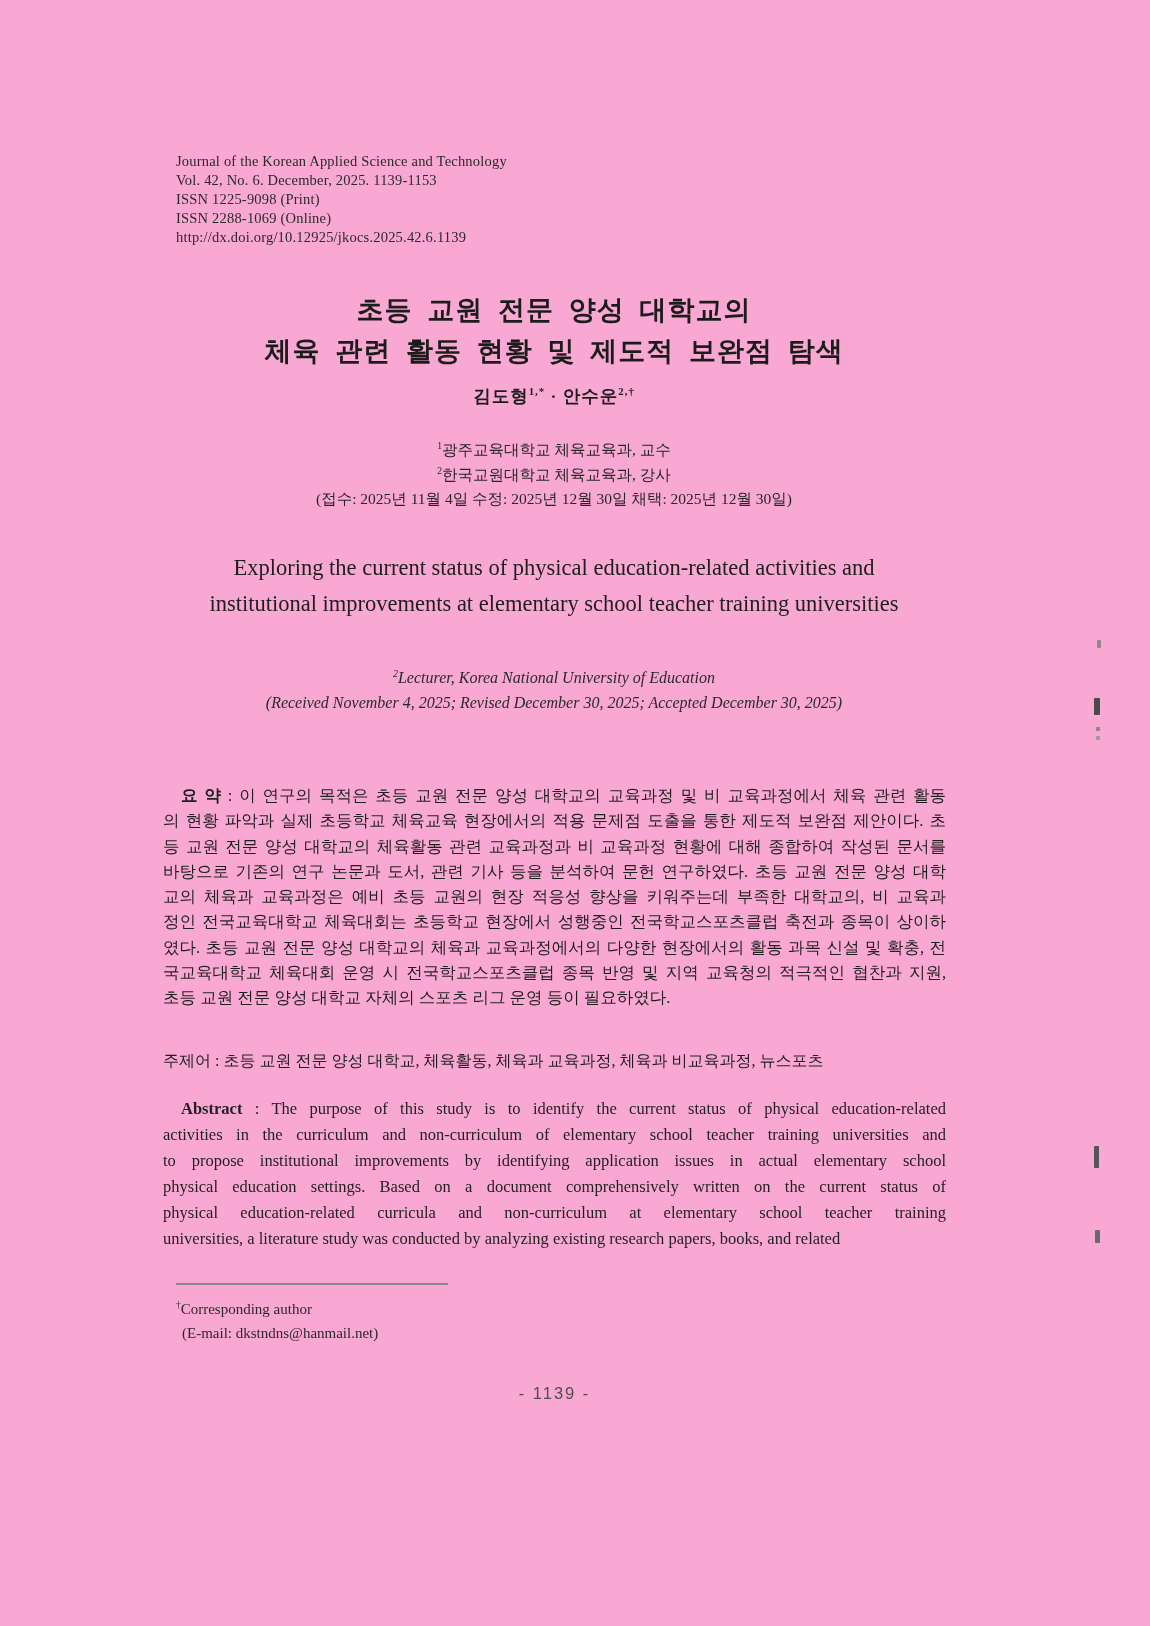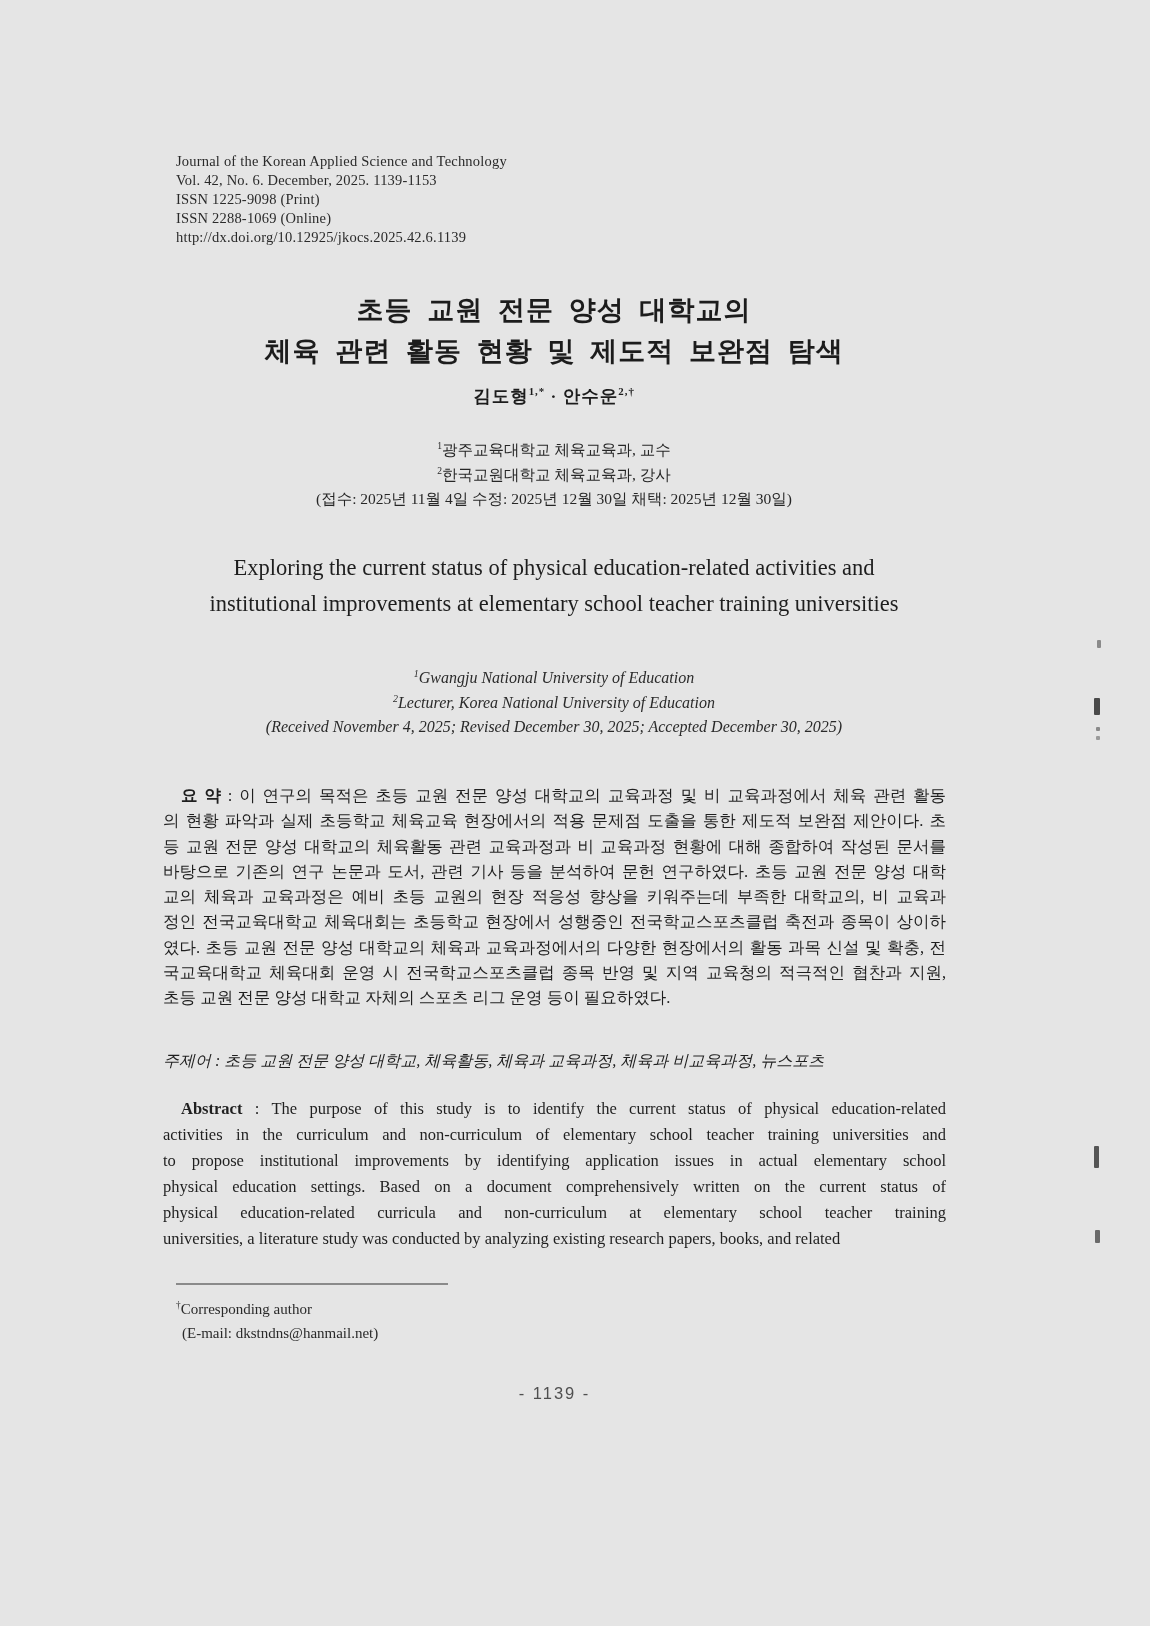--- a/index.html
+++ b/index.html
@@ -1,20 +1,20 @@
 <!DOCTYPE html>
 <html><head>
 <meta charset="utf-8">
 <style>
   html, body { margin:0; padding:0; background:#ffffff; }
   .page {
     position:relative;
     width:1150px;
     height:1626px;
-    background:#e5e5e5;
+    background:#f9a8d4;
     font-family:"Liberation Serif","DejaVu Serif",serif;
     color:#222222;
     overflow:hidden;
   }
 
   
   .journal-header {
     position:absolute; top:152px; left:176px;
     font-size:14.5px; line-height:19px; letter-spacing:0.2px;
     color:#2a2a2a;
@@ -68,21 +68,21 @@
     font-size:16.5px; line-height:25.3px; color:#1f1f1f;
   }
   .jline { text-align:justify; text-align-last:justify; }
   .jline-last { text-align:left; }
   .indent { text-indent:18px; }
   .b { font-weight:bold;margin-top:20px; }
 
   
   .keywords {
     position:absolute; top:1051px; left:163px; width:783px;
-    font-style:italic; font-size:16px; color:#1f1f1f;
+    font-size:16px; color:#1f1f1f;
   }
 
   
   .en-abstract {
     position:absolute; top:1096px; left:163px; width:783px;
     font-size:16.5px; line-height:26px; color:#1f1f1f;
   }
 
   
   .footnote {
@@ -141,21 +141,20 @@
     <div>(접수: 2025년 11월 4일 수정: 2025년 12월 30일 채택: 2025년 12월 30일)</div>
   </div>
 
   <div class="en-title">
     <div>Exploring the current status of physical education-related activities and</div>
     <div>institutional improvements at elementary school teacher training universities</div>
   </div>
 
 
   <div class="en-affils">
-    <div><sup class="s">1</sup><span>Gwangju National University of Education</span></div>
     <div><sup class="s">2</sup><span>Lecturer, Korea National University of Education</span></div>
     <div>(Received November 4, 2025; Revised December 30, 2025; Accepted December 30, 2025)</div>
   </div>
 
   <div class="kr-abstract">
     <div class="jline indent"><span class="b">요 약</span><span> : </span><span>이 연구의 목적은 초등 교원 전문 양성 대학교의 교육과정 및 비 교육과정에서 체육 관련 활동</span></div>
     <div class="jline">의 현황 파악과 실제 초등학교 체육교육 현장에서의 적용 문제점 도출을 통한 제도적 보완점 제안이다. 초</div>
     <div class="jline">등 교원 전문 양성 대학교의 체육활동 관련 교육과정과 비 교육과정 현황에 대해 종합하여 작성된 문서를</div>
     <div class="jline">바탕으로 기존의 연구 논문과 도서, 관련 기사 등을 분석하여 문헌 연구하였다. 초등 교원 전문 양성 대학</div>
     <div class="jline">교의 체육과 교육과정은 예비 초등 교원의 현장 적응성 향상을 키워주는데 부족한 대학교의, 비 교육과</div>

